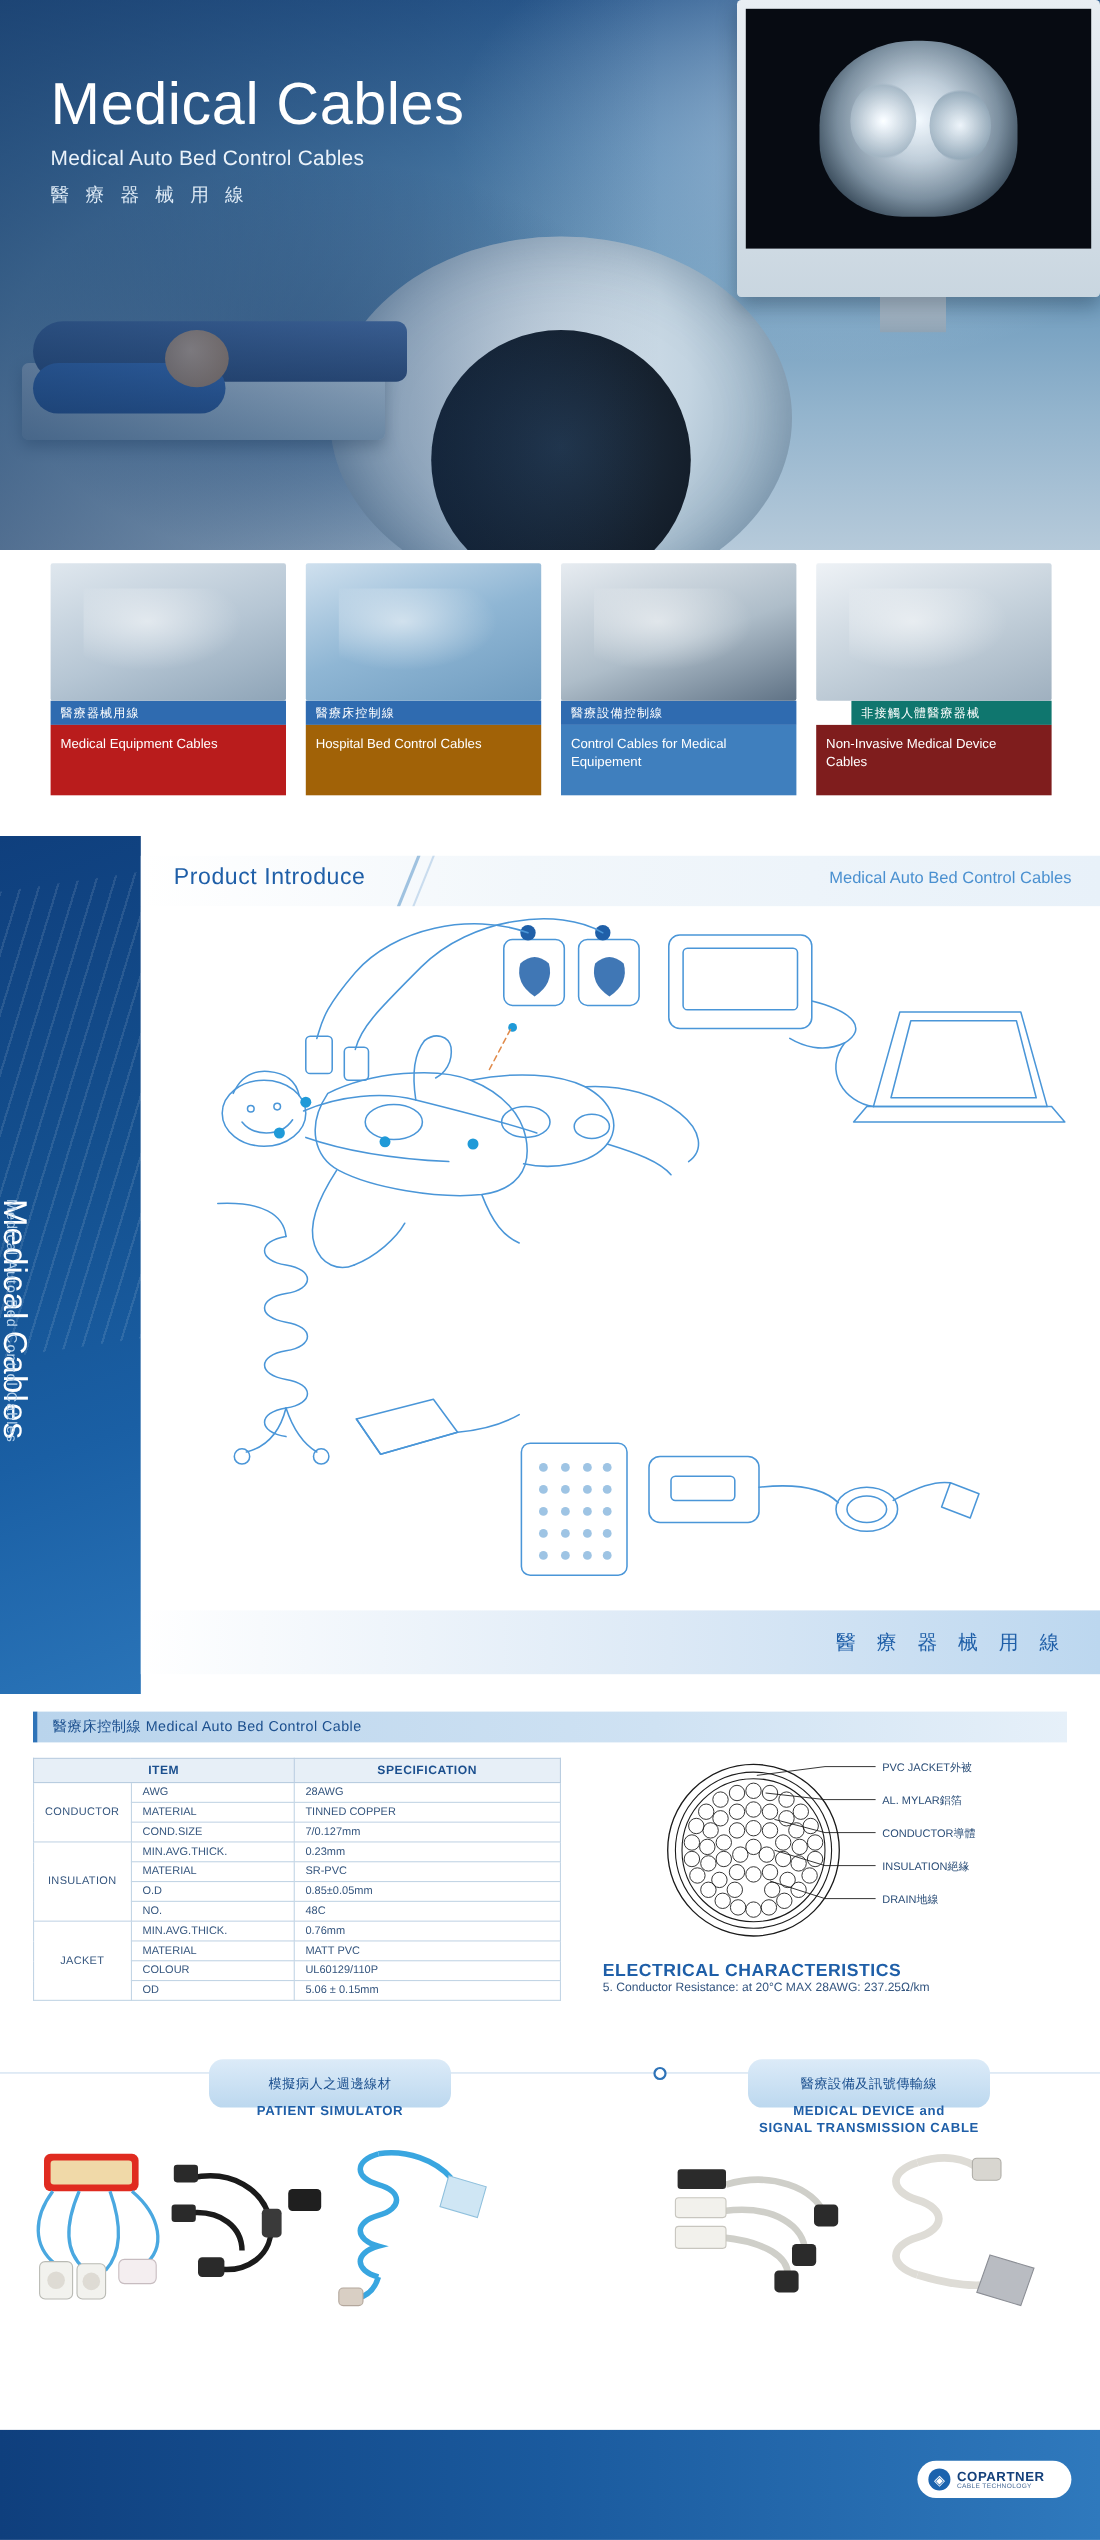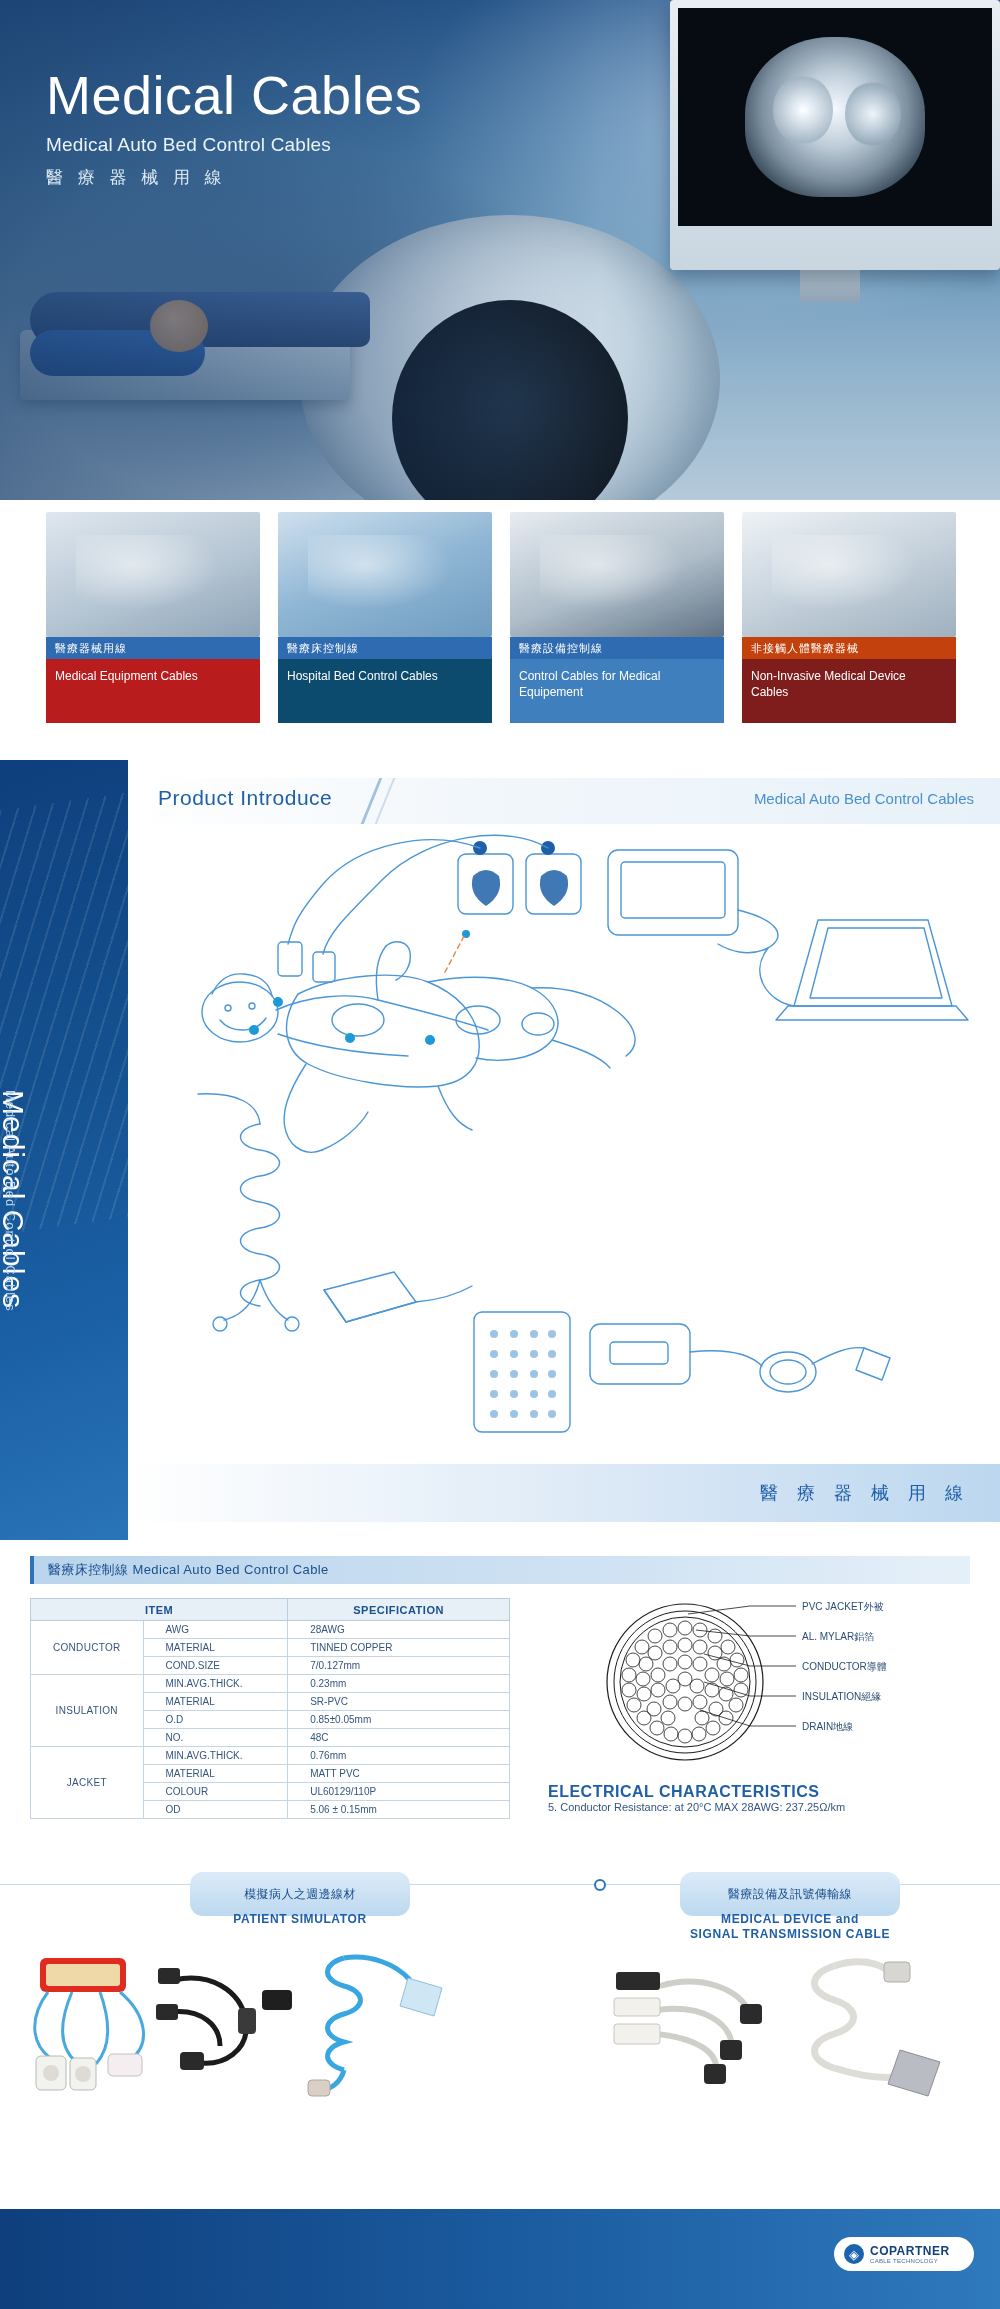--- a/index.html
+++ b/index.html
@@ -104,24 +104,24 @@
   }
   .thumb-band {
     height:22px; background:#2f6bb0; color:#ffffff; font-size:11px;
     display:flex; align-items:center; padding-left:9px; letter-spacing:1px;
   }
   .thumb-band2 {
     height:64px; background:#3f7fbe; color:#ffffff; font-size:12px; line-height:16px;
     padding:9px 10px 0 9px;
   }
   .thumb-card:nth-child(1) .thumb-band2 { background:#b91c1c; }
-  .thumb-card:nth-child(2) .thumb-band2 { background:#0c4a6e; }
+  .thumb-card:nth-child(2) .thumb-band2 { background:#a16207; }
   .thumb-card:nth-child(3) .thumb-band2 { background:#3f7fbe; }
   .thumb-card:nth-child(4) .thumb-band2 { background:#7f1d1d; }
-  .thumb-card:nth-child(4) .thumb-band { background:#c2410c; }
+  .thumb-card:nth-child(4) .thumb-band { background:#0f766e;margin-left:32px; }
 
   
   .intro-wrap { position:relative; width:1000px; height:780px; background:#ffffff; }
   .intro-left {
     position:absolute; left:0; top:0; width:128px; height:780px;
     background:linear-gradient(160deg,#0f3f7d 0%, #14508f 40%, #1a5fa4 70%, #2a74b8 100%);
     overflow:hidden;
   }
   .intro-left:before {
     content:""; position:absolute; left:-60px; top:40px; width:300px; height:420px;
@@ -170,21 +170,21 @@
     display:flex; align-items:center; padding-left:14px; color:#1b4f8e; font-size:13px; letter-spacing:.4px;
     border-left:4px solid #2e73b8;
   }
   table.spec {
     margin-top:14px; border-collapse:collapse; width:480px; font-size:10px; color:#2a4d77;
   }
   table.spec th {
     background:#e7eff7; border:1px solid #b9cde0; height:22px; font-size:11px; color:#1b4f8e; letter-spacing:.5px;
   }
   table.spec td {
-    border:1px solid #c3d5e5; height:18px; padding:0 22px; color:#34557e;
+    border:1px solid #c3d5e5; height:18px; padding:0 10px; color:#34557e;
   }
   td.group { text-align:center; font-size:10px; letter-spacing:.3px; color:#1b4f8e; width:82px; }
   td.param { width:150px; }
   td.value { width:248px; }
 
   .cable-cs { position:absolute; left:600px; top:60px; width:170px; height:165px; }
   .leaders { position:absolute; left:600px; top:52px; width:380px; height:185px; }
   .elec-title {
     position:absolute; left:548px; top:243px; font-size:16px; font-weight:bold; color:#1f5fa8; letter-spacing:.5px;
   }

